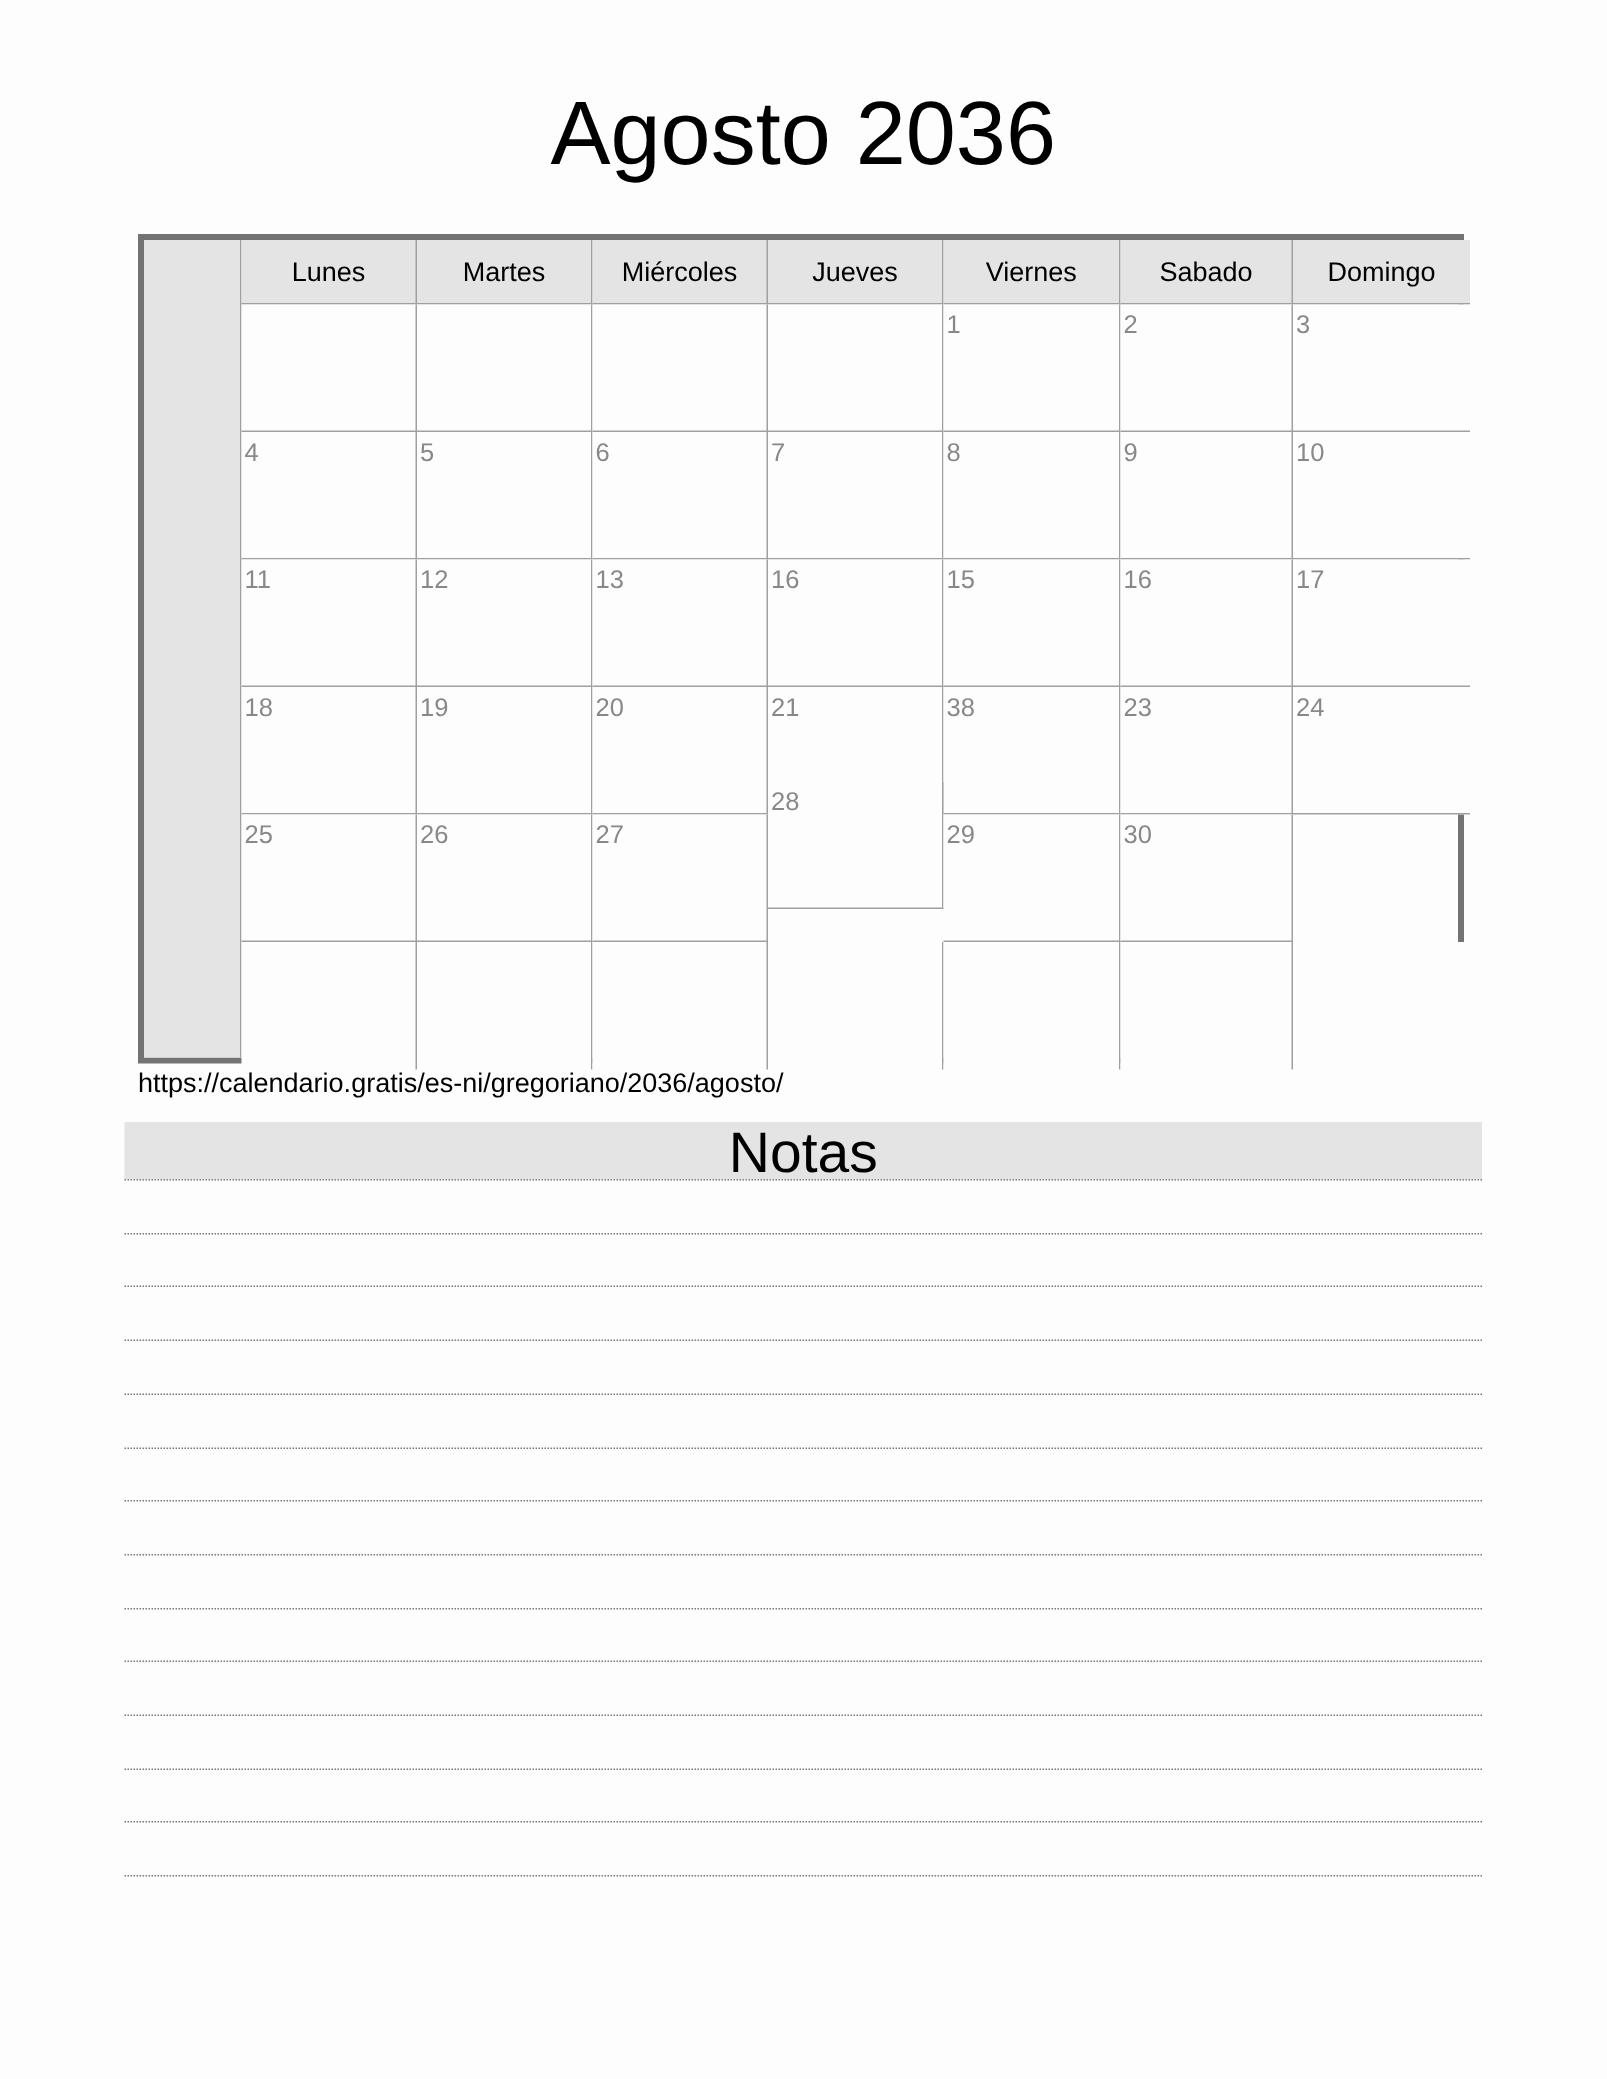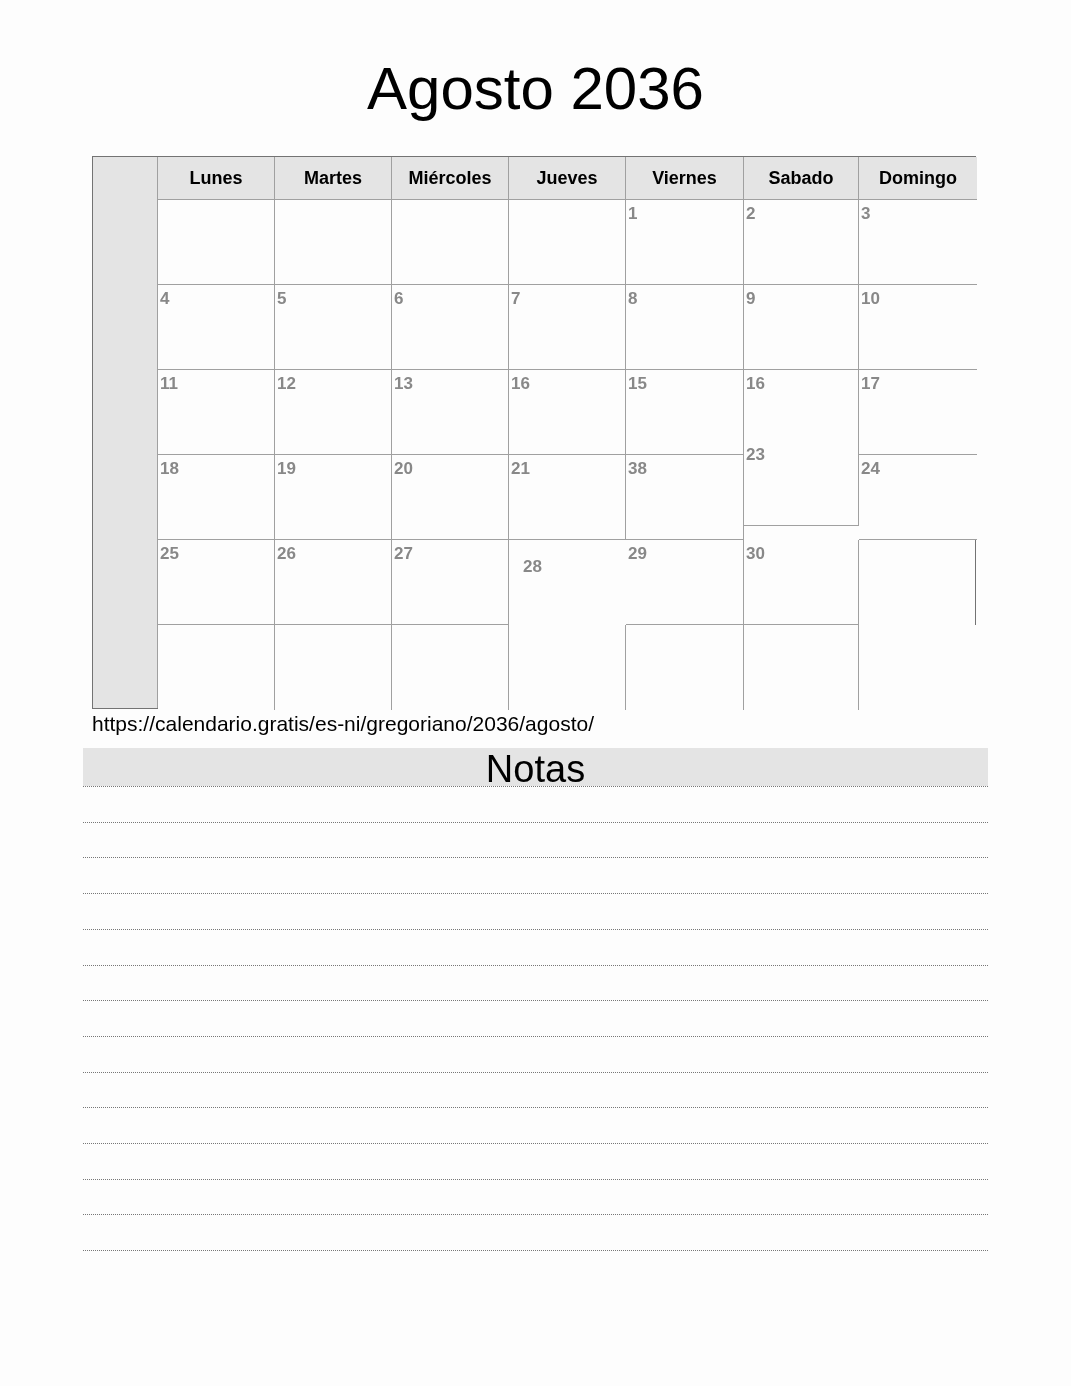--- a/index.html
+++ b/index.html
@@ -1,24 +1,24 @@
 <!DOCTYPE html>
 <html><head>
 <meta charset="utf-8">
 <style>
   html,body{margin:0;padding:0;background:#fdfdfd;}
   body{width:1071px;height:1386px;position:relative;font-family:"Liberation Sans",sans-serif;color:#000;overflow:hidden;}
   .title{position:absolute;left:0;width:1071px;top:34px;text-align:center;font-size:60px;line-height:110px;}
-  .cal{position:absolute;left:92px;top:156px;width:884px;height:553px;border:1px solid #737373;box-sizing:border-box;font-weight:bold;}
+  .cal{position:absolute;left:92px;top:156px;width:884px;height:553px;border:4px solid #737373;box-sizing:border-box;}
   .wkcol{position:absolute;left:0;top:0;width:65px;height:100%;background:#e4e4e4;border-right:1px solid #a0a0a0;box-sizing:border-box;}
   .grid{position:absolute;left:65px;top:0;right:0;bottom:0;}
   .hdr{position:absolute;top:0;height:43px;background:#e4e4e4;border-bottom:1px solid #a0a0a0;box-sizing:border-box;text-align:center;font-size:18px;line-height:43px;border-right:1px solid #a0a0a0;}
   .cell{position:absolute;border-right:1px solid #a0a0a0;border-bottom:1px solid #a0a0a0;box-sizing:border-box;background:#fdfdfd;}
   .num{position:absolute;left:2px;top:4px;font-size:17px;color:#888;}
-  .url{position:absolute;left:92px;top:712px;font-size:21px;}
+  .url{position:absolute;left:92px;top:712px;font-size:18px;}
   .notes-h{position:absolute;left:83px;top:748px;width:905px;height:38px;background:#e4e4e4;text-align:center;font-size:38px;line-height:42px;}
   .line{position:absolute;left:83px;width:905px;border-top:1px dotted #777;height:0;}
 </style>
 </head>
 <body>
 
 <div class="title">Agosto 2036</div>
 
 <div class="cal">
   <div class="wkcol"></div>
@@ -101,36 +101,36 @@
       </div>
       <div class="cell" style="left: 234px; width: 117px; top: 298px; height: 85px;">
         <span class="num">20</span>
       </div>
       <div class="cell" style="left: 351px; width: 117px; top: 298px; height: 85px;">
         <span class="num">21</span>
       </div>
       <div class="cell" style="left: 468px; width: 118px; top: 298px; height: 85px;">
         <span class="num">38</span>
       </div>
-      <div class="cell" style="left: 586px; width: 115px; top: 284px; height: 85px;">
+      <div class="cell" style="left: 586px; width: 115px; top: 298px; height: 85px;">
         <span class="num">23</span>
       </div>
       <div class="cell" style="left: 701px; width: 118px; top: 298px; height: 85px; border-right: none;">
         <span class="num">24</span>
       </div>
       <div class="cell" style="left: 0px; width: 117px; top: 383px; height: 85px;">
         <span class="num">25</span>
       </div>
       <div class="cell" style="left: 117px; width: 117px; top: 383px; height: 85px; text-align: center;">
         <span class="num">26</span>
       </div>
       <div class="cell" style="left: 234px; width: 117px; top: 383px; height: 85px;">
         <span class="num">27</span>
       </div>
-      <div class="cell" style="left: 351px; width: 117px; top: 396px; height: 85px; margin-left: 12px;">
+      <div class="cell" style="left: 351px; width: 117px; top: 361px; height: 85px;">
         <span class="num">28</span>
       </div>
       <div class="cell" style="left: 468px; width: 118px; top: 383px; height: 85px;">
         <span class="num">29</span>
       </div>
       <div class="cell" style="left: 586px; width: 115px; top: 383px; height: 85px;">
         <span class="num">30</span>
       </div>
       <div class="cell" style="left: 0px; width: 117px; top: 468px; height: 85px; border-bottom: none;">
         <span class="num"></span>

